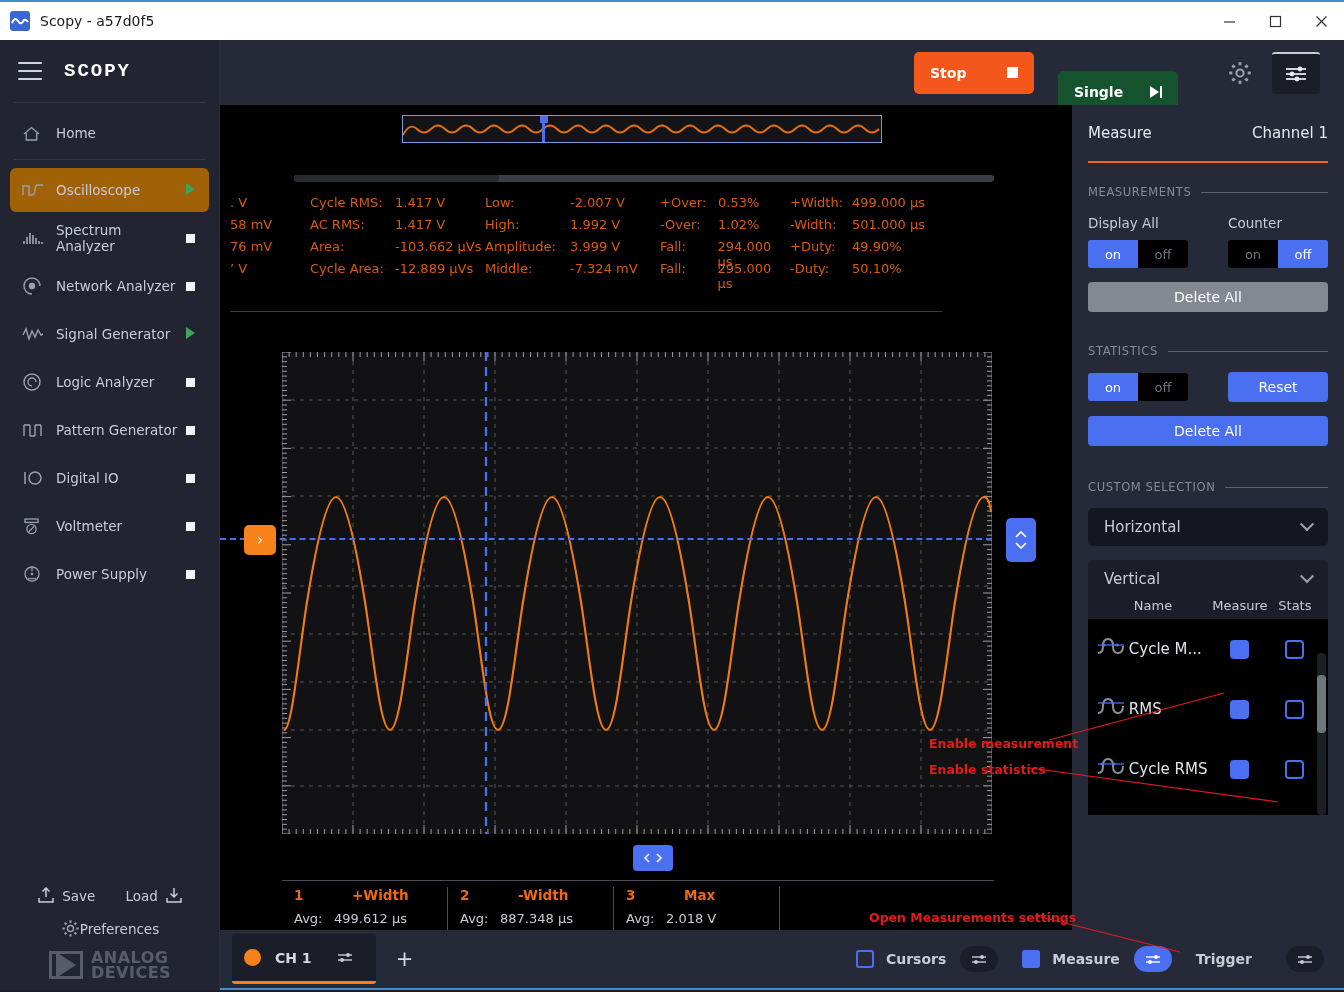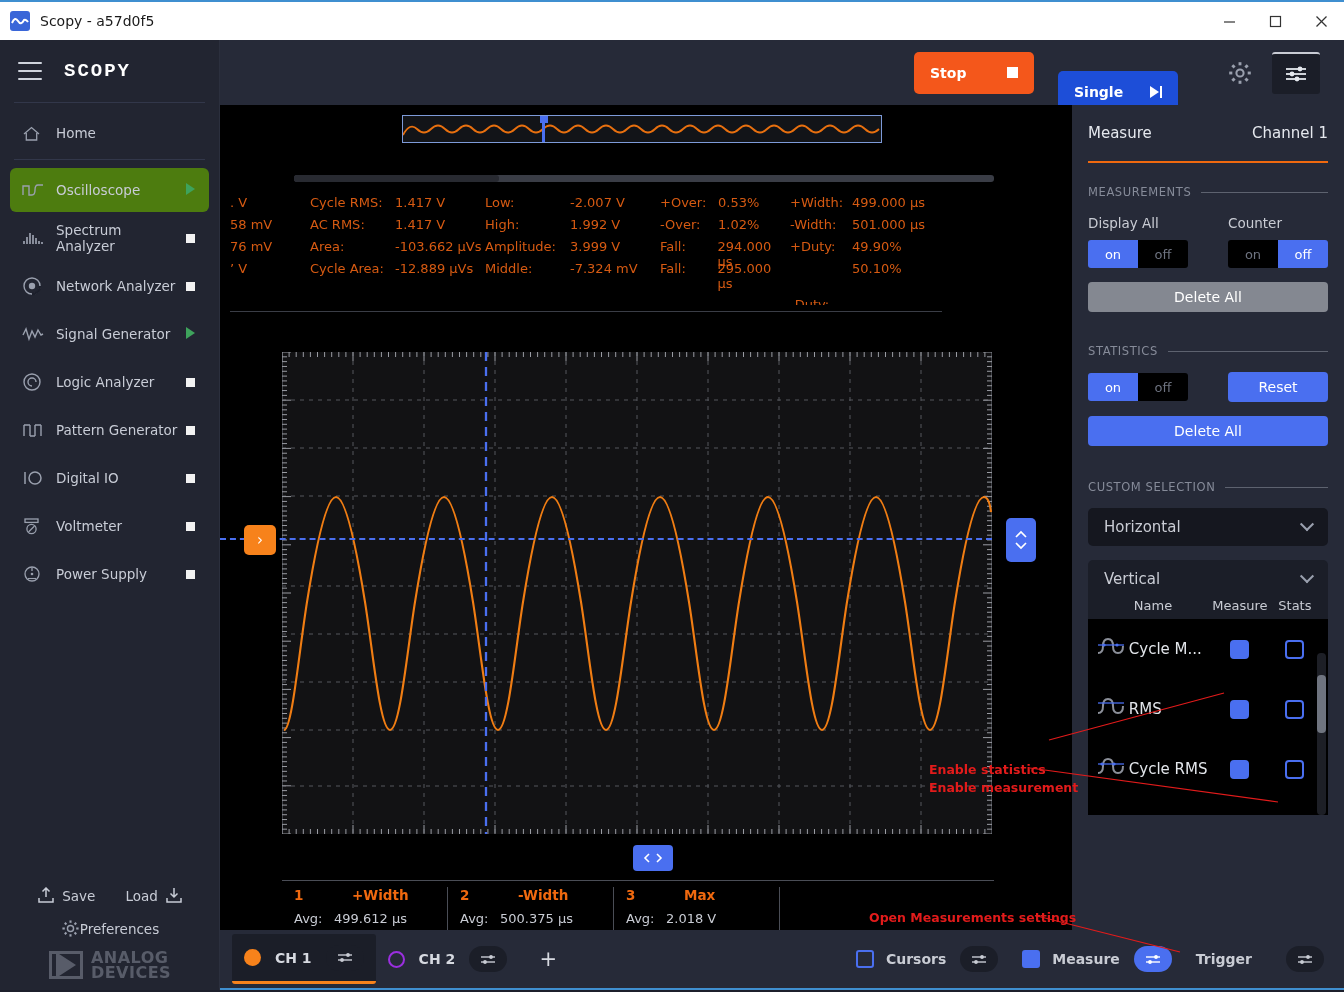--- a/index.html
+++ b/index.html
@@ -33,21 +33,21 @@
   .hamburger { width:24px; height:18px; display:flex; flex-direction:column;
     justify-content:space-between; cursor:pointer; }
   .hamburger span { display:block; height:2px; background:#cfd3dc; border-radius:1px; }
   .sb-brand { margin-left:22px; font-size:19px; letter-spacing:2px; font-weight:bold;
      color:#ffffff; font-family:Liberation Mono, monospace; }
   .sb-div { height:1px; background:#32374a; margin:0 14px; }
   .sb-item {
     height:44px; margin:4px 10px; display:flex; align-items:center;
     padding:0 12px; border-radius:6px; cursor:pointer; color:#c8ccd6; font-size:13.5px;
   }
-  .sb-item.active { background:#4d7c0f; }
+  .sb-item.active { background:#a16207; }
   .sb-item .ic { width:26px; height:22px; display:flex; align-items:center;
      justify-content:flex-start; color:#8d93a3; flex:0 0 auto;}
   .sb-item .lbl { flex:1 1 auto; margin-left:8px; }
   .sb-item .st { width:14px; text-align:center; }
   .tri { width:0;height:0;border-left:9px solid #3ea35c;
     border-top:6px solid transparent;border-bottom:6px solid transparent; display:inline-block;}
   .sq { width:9px;height:9px;background:#f2f2f2; display:inline-block; }
 
   .sb-bottom { position:absolute; left:0; bottom:0; width:220px; padding-bottom:10px; }
   .sb-sl { display:flex; justify-content:center; gap:30px; align-items:center;
@@ -65,21 +65,21 @@
     letter-spacing:.5px; }
 
   
   .toolbar { position:absolute; left:220px; top:40px; width:1124px; height:65px;
      background:#262a38; display:flex; align-items:center; }
   .tbar-spacer{flex:1 1 auto;}
   .btn-run { width:120px; height:42px; border-radius:5px; display:flex;
      align-items:center; justify-content:space-between; padding:0 16px;
      color:#fff; font-weight:bold; font-size:14px; cursor:pointer; }
   .btn-stop { background:#f4571b; margin-right:24px; }
-  .btn-single { background:#1d4ed8;margin-top:39px; }
+  .btn-single { background:#14532d;margin-top:39px; }
   .stop-glyph { width:11px;height:11px;background:#fff; }
   .single-glyph{ display:flex; align-items:center;}
   .single-glyph .t{width:0;height:0;border-left:9px solid #fff;
      border-top:6px solid transparent;border-bottom:6px solid transparent;}
   .single-glyph .b{width:2.5px;height:12px;background:#fff;margin-left:1px;}
   .gear-btn { margin-left:46px; width:32px;height:32px; color:#9aa0ae; cursor:pointer;
      display:flex;align-items:center;justify-content:center;}
   .settings-btn { margin-left:16px; margin-right:24px; width:48px;height:42px;
      background:#1b1e28; border-top:2px solid #c9ccd4; border-radius:3px;
      display:flex;align-items:center;justify-content:center; cursor:pointer;}
@@ -564,21 +564,21 @@
           </div>
         <div class="meas-cell" style="width:175px;">
           <span class="k" style="width:85px;">Middle:</span>
           <span class="v">-7.324 mV</span>
           </div>
         <div class="meas-cell" style="width:130px;">
           <span class="k" style="width:58px;">Fall:</span>
           <span class="v">295.000 µs</span>
           </div>
         <div class="meas-cell">
-          <span class="k" style="width:62px;margin-top:36px;">-Duty:</span>
+          <span class="k" style="width:62px;">-Duty:</span>
           <span class="v">50.10%</span>
           </div>
       </div>
     </div>
     <div class="meas-sep"></div>
 
 
     <div class="grid-wrap">
       <svg width="710" height="482" viewBox="0 0 710 482">
         <rect x="0" y="0" width="710" height="482" fill="#121214"></rect>
@@ -1073,21 +1073,21 @@
           <span>503.000 µs</span>
           </div>
       </div>
       <div class="stat-box">
         <div class="stat-hdr">
           <span class="num">2</span>
           <span>-Width</span>
           </div>
         <div class="stat-line">
           <span class="lk">Avg:</span>
-          <span>500.375 µs</span>
+          <span>887.348 µs</span>
           </div>
         <div class="stat-line">
           <span class="lk">Min:</span>
           <span>496.893 µs</span>
           </div>
         <div class="stat-line">
           <span class="lk">Max:</span>
           <span>502.946 µs</span>
           </div>
       </div>
@@ -1250,34 +1250,20 @@
         <svg width="18" height="13" viewBox="0 0 18 13">
             <g stroke="#c9ccd4" stroke-width="1.4">
               <line x1="2" y1="4" x2="16" y2="4"></line>
               <line x1="2" y1="9" x2="16" y2="9"></line>
             </g>
             <circle cx="12" cy="4" r="1.9" fill="#c9ccd4"></circle>
             <circle cx="6" cy="9" r="1.9" fill="#c9ccd4"></circle>
           </svg>
       </span>
     </div>
-    <div class="ch-tab">
-      <span class="dot ch2"></span>
-      <span class="ch-name">CH 2</span>
-      <span class="pill">
-        <svg width="18" height="13" viewBox="0 0 18 13">
-            <g stroke="#c9ccd4" stroke-width="1.4">
-              <line x1="2" y1="4" x2="16" y2="4"></line>
-              <line x1="2" y1="9" x2="16" y2="9"></line>
-            </g>
-            <circle cx="12" cy="4" r="1.9" fill="#c9ccd4"></circle>
-            <circle cx="6" cy="9" r="1.9" fill="#c9ccd4"></circle>
-          </svg>
-      </span>
-    </div>
     <div class="plus">+</div>
 
     <div class="bb-spacer"></div>
 
     <div class="bb-grp">
       <span class="cb-sq"></span>
       <span class="nm">Cursors</span>
       <span class="pill">
         <svg width="18" height="13" viewBox="0 0 18 13">
             <g stroke="#c9ccd4" stroke-width="1.4">
@@ -1316,17 +1302,17 @@
           </svg>
       </span>
     </div>
   </div>
 
   <svg class="overlay">
     <line x1="1049" y1="740" x2="1224" y2="693" stroke="#e21b1b" stroke-width="1.2"></line>
     <line x1="1030" y1="768" x2="1278" y2="802" stroke="#e21b1b" stroke-width="1.2"></line>
     <line x1="1037" y1="916" x2="1180" y2="952" stroke="#e21b1b" stroke-width="1.2"></line>
   </svg>
-  <div class="anno" style="left:929px; top:780px;">Enable measurement</div>
+  <div class="anno" style="left:929px; top:736px;">Enable measurement</div>
   <div class="anno" style="left:929px; top:762px;">Enable statistics</div>
   <div class="anno" style="left:869px; top:910px;">Open Measurements settings</div>
 
 </div>
 
 </body></html>

